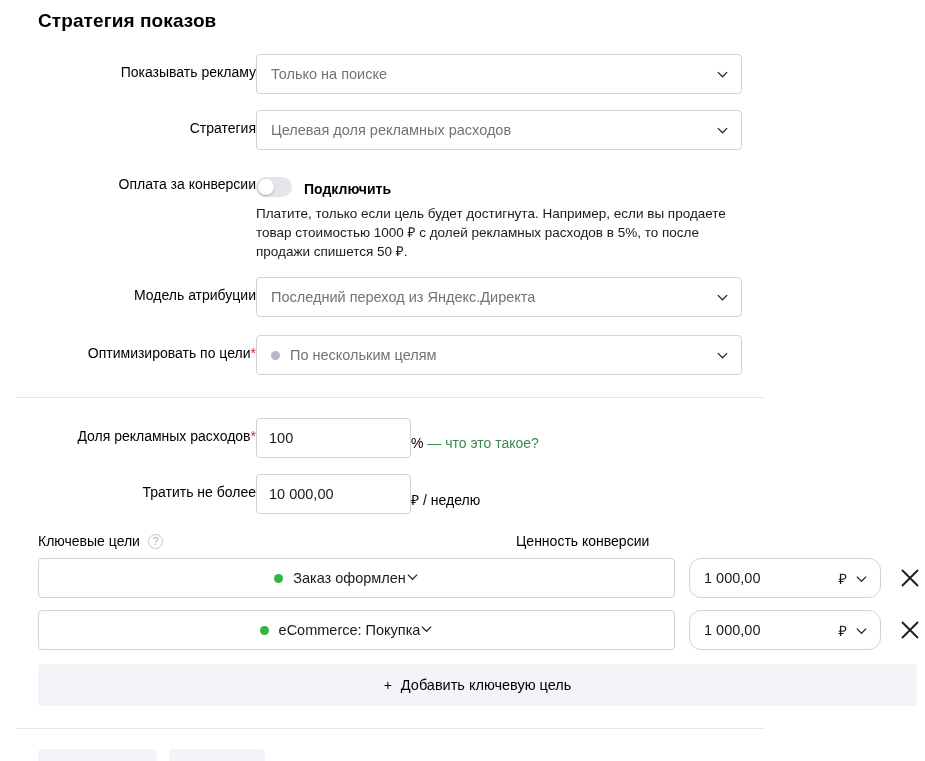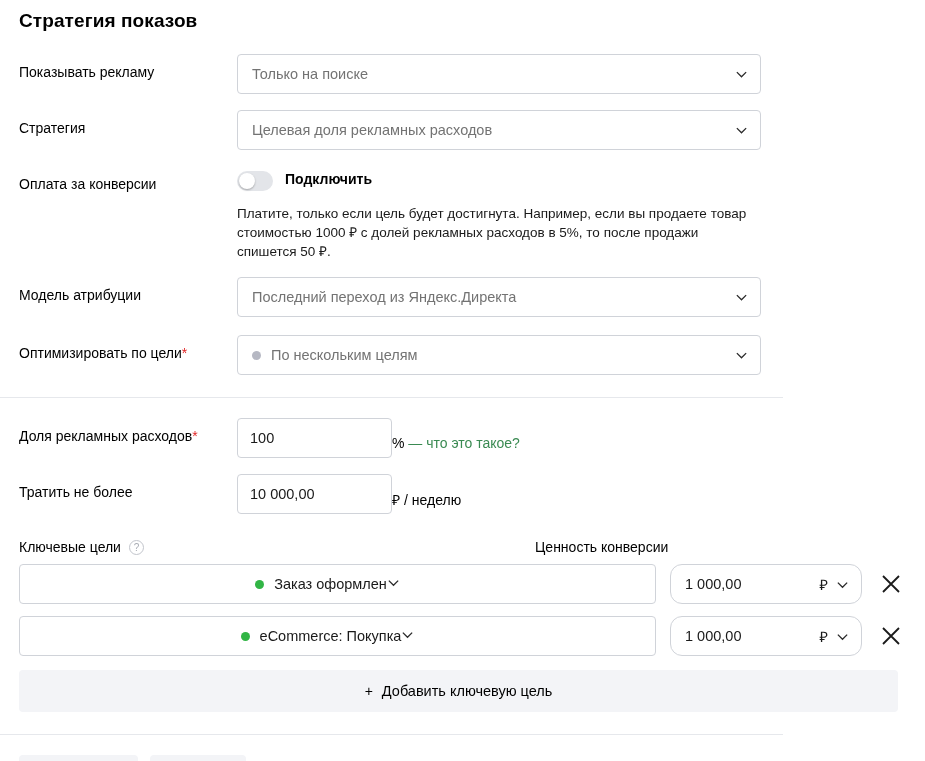--- a/index.html
+++ b/index.html
@@ -8,21 +8,21 @@
     width: 925px; height: 761px;
     background: #ffffff;
     font-family: "Liberation Sans", sans-serif;
     color: #000000;
     overflow: hidden;
   }
   .page {
     position: relative;
     width: 780px;
     height: 761px;
-    padding: 0 19px;
+    padding: 0 38px;
   }
   .title {
     font-size: 19px;
     font-weight: bold;
     color: #000;
     padding-top: 10px;
     margin-bottom: 22px;
     letter-spacing: .1px;
   }
 
@@ -32,20 +32,21 @@
     align-items: flex-start;
     margin-bottom: 16px;
   }
   .row-label {
     width: 218px;
     flex: 0 0 218px;
     font-size: 14px;
     color: #000;
     padding-top: 9px;
     line-height: 18px;
+    text-align: right;
   }
   .req { color: #e02424; }
 
   .field { flex: 1 1 auto; }
 
   
   .select {
     position: relative;
     height: 40px;
     border: 1px solid #d0d3d9;
@@ -73,21 +74,21 @@
     width: 9px; height: 9px;
     border-radius: 50%;
     background: #b6b8c3;
     margin-right: 10px;
     flex: 0 0 9px;
   }
 
   
   .toggle-line {
     display: flex;
-    align-items: flex-start;
+    align-items: flex-end;
     height: 26px;
     margin-top: 5px;
   }
   .switch {
     width: 36px;
     height: 20px;
     border-radius: 10px;
     background: #e3e5e9;
     position: relative;
     flex: 0 0 36px;
@@ -149,21 +150,21 @@
     color: #3a8a52;
     text-decoration: none;
     cursor: pointer;
   }
   .inline-field { display: flex; align-items: center; }
 
   
   .goals-head {
     display: flex;
     align-items: center;
-    margin-top: 25px;
+    margin-top: 19px;
     margin-bottom: 9px;
   }
   .goals-head .lbl {
     font-size: 14px;
     color: #000;
   }
   .q-icon {
     width: 15px; height: 15px;
     border: 1px solid #c2c5cc;
     border-radius: 50%;

